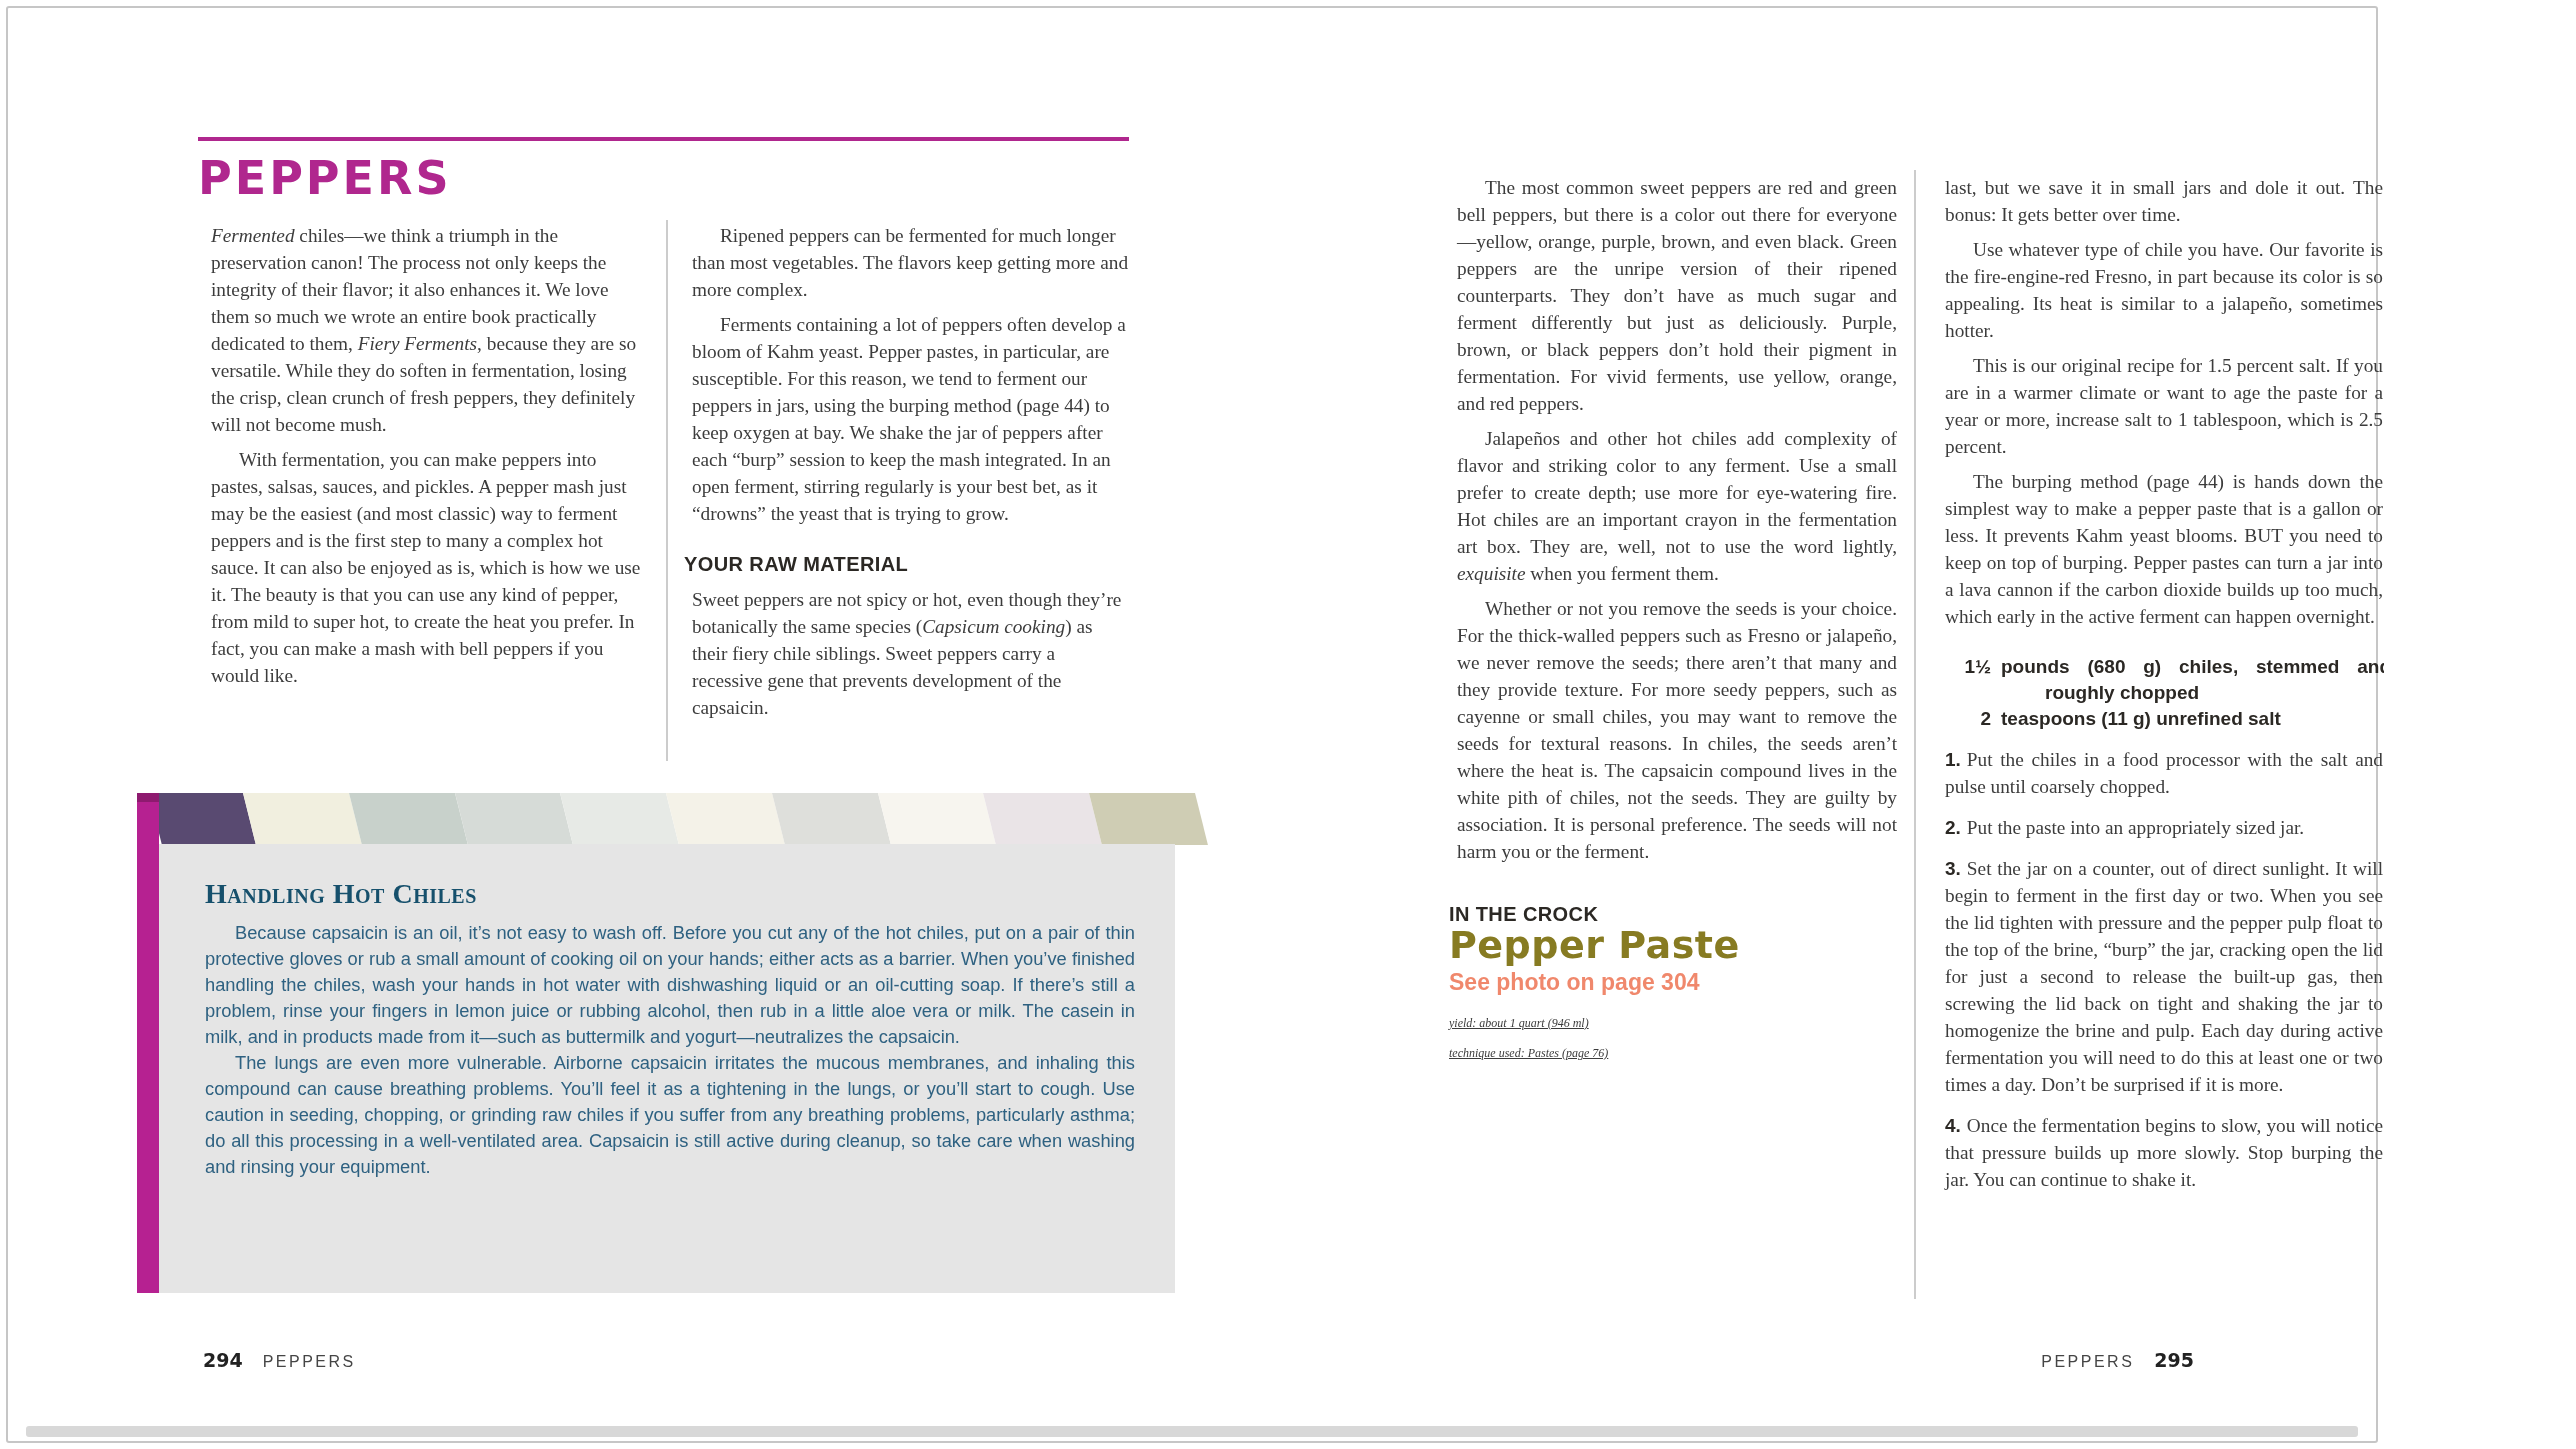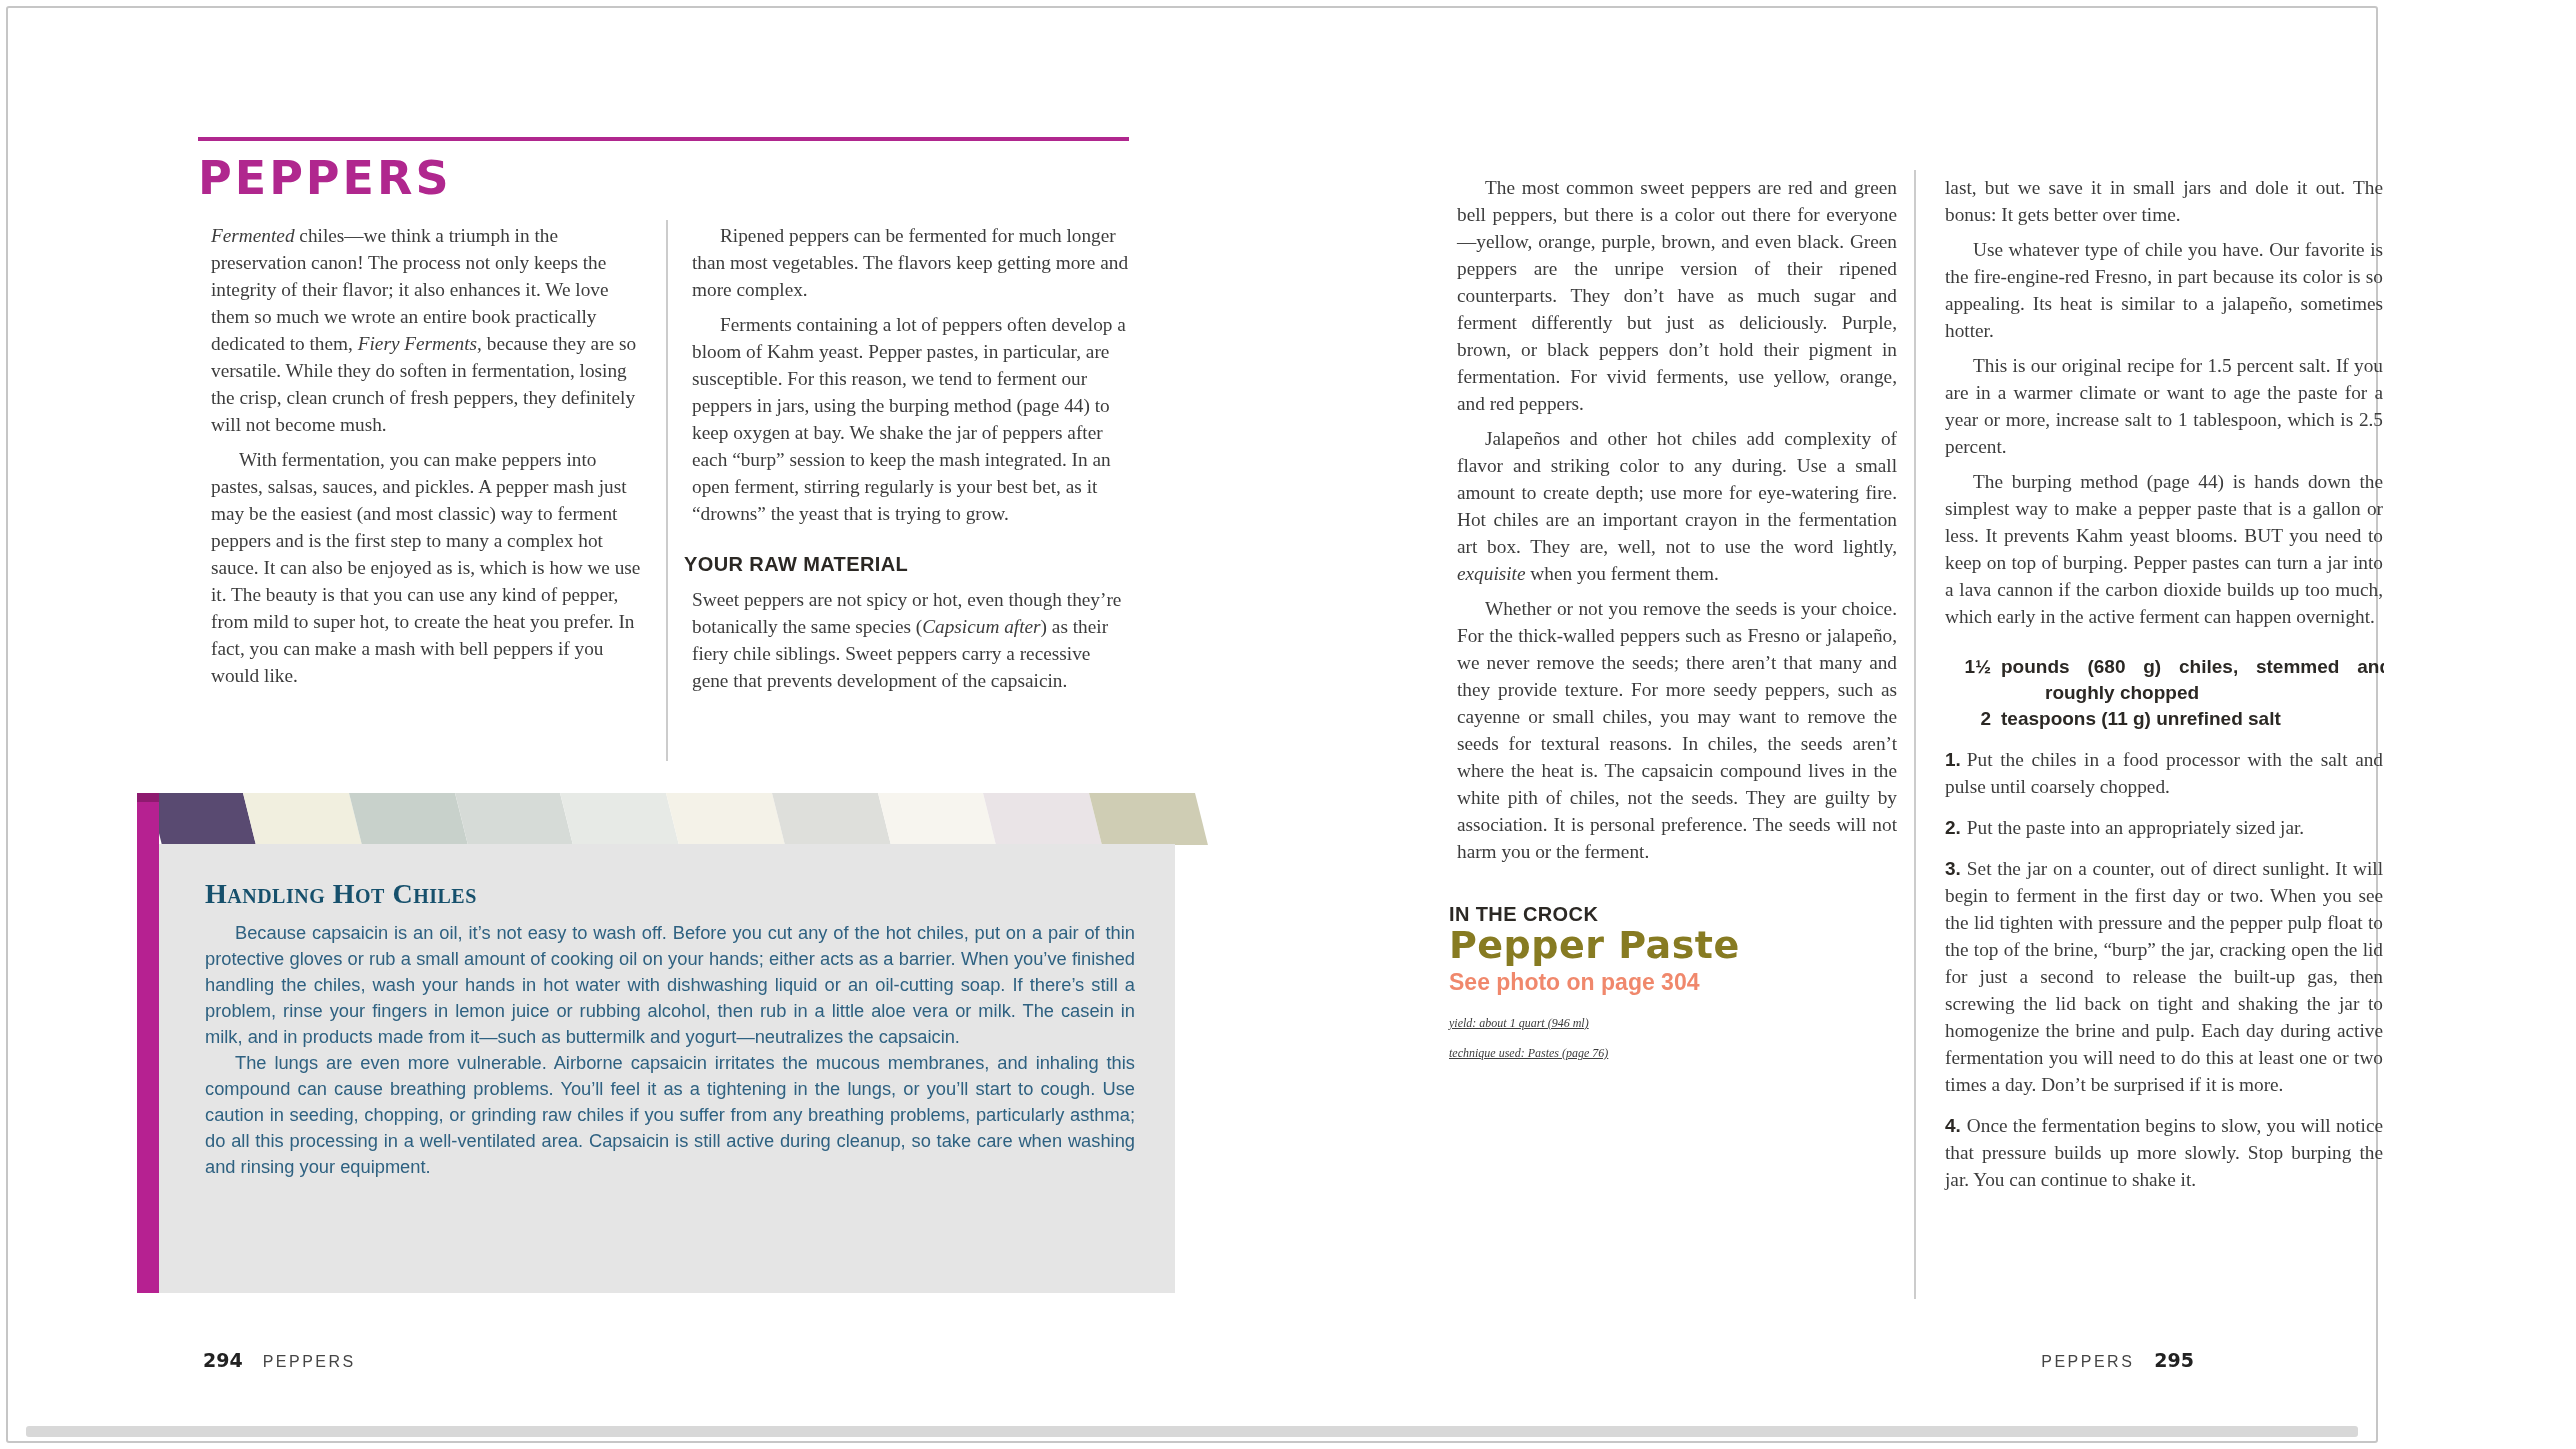--- a/index.html
+++ b/index.html
@@ -88,21 +88,21 @@
       <p><span class="it">Fermented</span><span> chiles—we think a triumph in the preservation canon! The process not only keeps the integrity of their flavor; it also enhances it. We love them so much we wrote an entire book practically dedicated to them, </span><span class="it">Fiery Ferments</span><span>, because they are so versatile. While they do soften in fermentation, losing the crisp, clean crunch of fresh peppers, they definitely will not become mush.</span></p>
       <p class="ind">With fermentation, you can make peppers into pastes, salsas, sauces, and pickles. A pepper mash just may be the easiest (and most classic) way to ferment peppers and is the first step to many a complex hot sauce. It can also be enjoyed as is, which is how we use it. The beauty is that you can use any kind of pepper, from mild to super hot, to create the heat you prefer. In fact, you can make a mash with bell peppers if you would like.</p>
     </div>
 
     <div class="vdivider vd-left"></div>
 
     <div class="body-col col-l2">
       <p class="ind">Ripened peppers can be fermented for much longer than most vegetables. The flavors keep getting more and more complex.</p>
       <p class="ind">Ferments containing a lot of peppers often develop a bloom of Kahm yeast. Pepper pastes, in particular, are susceptible. For this reason, we tend to ferment our peppers in jars, using the burping method (page 44) to keep oxygen at bay. We shake the jar of peppers after each “burp” session to keep the mash integrated. In an open ferment, stirring regularly is your best bet, as it “drowns” the yeast that is trying to grow.</p>
       <p class="subhead">YOUR RAW MATERIAL</p>
-      <p><span>Sweet peppers are not spicy or hot, even though they’re botanically the same species (</span><span class="it">Capsicum after</span><span>) as their fiery chile siblings. Sweet peppers carry a recessive gene that prevents development of the capsaicin.</span></p>
+      <p><span>Sweet peppers are not spicy or hot, even though they’re botanically the same species (</span><span class="it">Capsicum cooking</span><span>) as their fiery chile siblings. Sweet peppers carry a recessive gene that prevents development of the capsaicin.</span></p>
     </div>
 
     <div class="sidebar-band">
       <i class="first" style="background: rgb(89, 74, 113);"></i>
       <i style="background: rgb(241, 239, 223);"></i>
       <i style="background: rgb(200, 209, 203);"></i>
       <i style="background: rgb(214, 219, 215);"></i>
       <i style="background: rgb(231, 234, 230);"></i>
       <i style="background: rgb(244, 242, 232);"></i>
       <i style="background: rgb(222, 223, 219);"></i>
@@ -118,21 +118,21 @@
     </div>
 
     <div class="footer footer-left">
       <span class="pagenum">294</span><span class="folio-label">PEPPERS</span>
     </div>
   </div>
 
   <div>
     <div class="body-col col-r1 justify">
       <p class="ind">The most common sweet peppers are red and green bell peppers, but there is a color out there for everyone—yellow, orange, purple, brown, and even black. Green peppers are the unripe version of their ripened counterparts. They don’t have as much sugar and ferment differently but just as deliciously. Purple, brown, or black peppers don’t hold their pigment in fermentation. For vivid ferments, use yellow, orange, and red peppers.</p>
-      <p class="ind"><span>Jalapeños and other hot chiles add complexity of flavor and striking color to any during. Use a small amount to create depth; use more for eye-watering fire. Hot chiles are an important crayon in the fermentation art box. They are, well, not to use the word lightly, </span><span class="it">exquisite</span><span> when you ferment them.</span></p>
+      <p class="ind"><span>Jalapeños and other hot chiles add complexity of flavor and striking color to any ferment. Use a small prefer to create depth; use more for eye-watering fire. Hot chiles are an important crayon in the fermentation art box. They are, well, not to use the word lightly, </span><span class="it">exquisite</span><span> when you ferment them.</span></p>
       <p class="ind">Whether or not you remove the seeds is your choice. For the thick-walled peppers such as Fresno or jalapeño, we never remove the seeds; there aren’t that many and they provide texture. For more seedy peppers, such as cayenne or small chiles, you may want to remove the seeds for textural reasons. In chiles, the seeds aren’t where the heat is. The capsaicin compound lives in the white pith of chiles, not the seeds. They are guilty by association. It is personal preference. The seeds will not harm you or the ferment.</p>
       <p class="crock">IN THE CROCK</p>
       <p class="recipe-title">Pepper Paste</p>
       <p class="photo-ref">See photo on page 304</p>
       <p class="recipe-meta">yield: about 1 quart (946 ml)</p>
       <p class="recipe-meta">technique used: Pastes (page 76)</p>
     </div>
 
     <div class="vdivider vd-right"></div>
 

